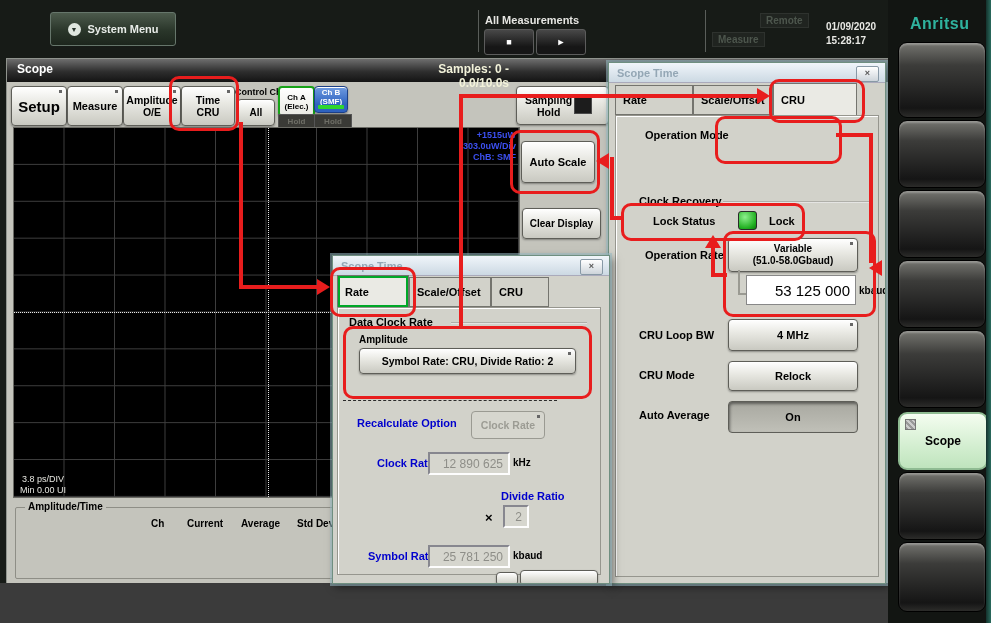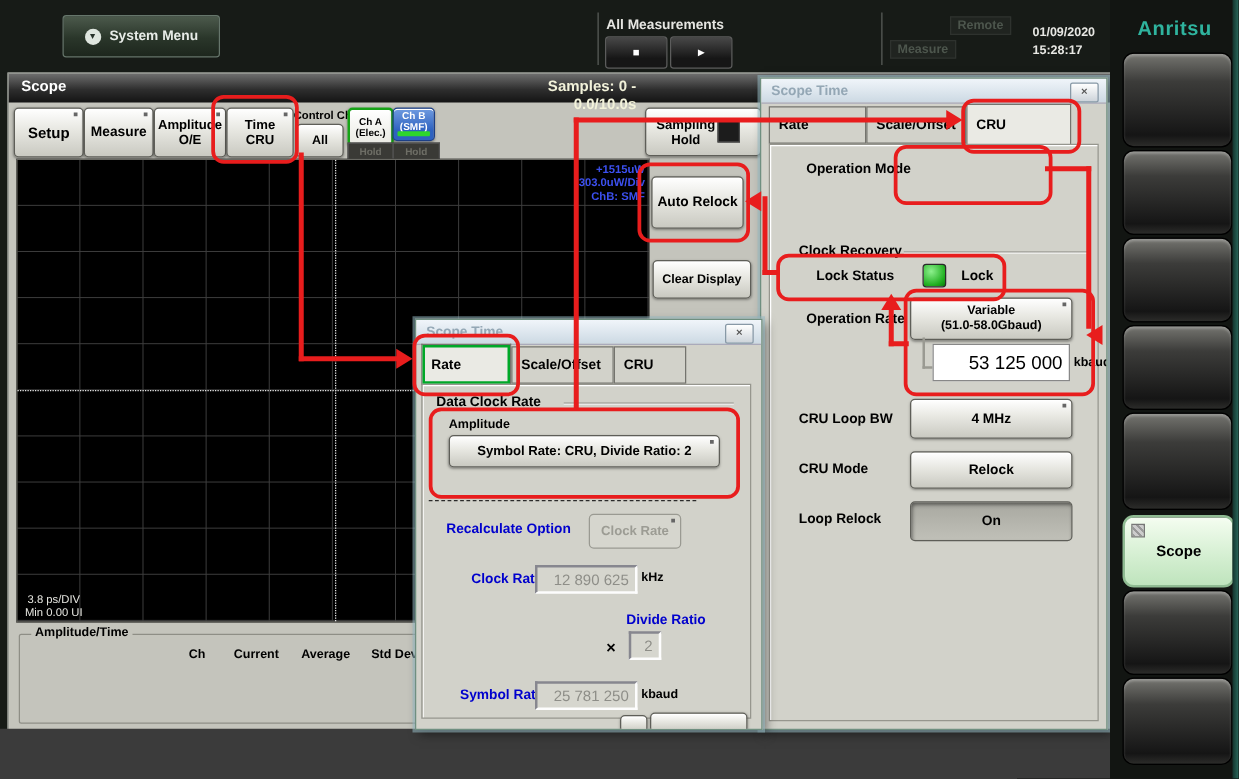--- a/index.html
+++ b/index.html
@@ -122,39 +122,39 @@
     <div class="datetime" style="left:826px;top:21px">01/09/2020</div>
     <div class="datetime" style="left:826px;top:35px">15:28:17</div>
   </div>
 
   <div id="panel">
     <div id="paneltitle">
       <span class="t">Scope</span>
       <span class="s">Samples: 0 - 0.0/10.0s</span>
     </div>
 
-    <div class="btn tick prel" style="left:4px;top:27px;width:54px;height:38px;font-size:12px">Setup</div>
+    <div class="btn tick prel" style="left:4px;top:27px;width:54px;height:38px;font-size:15px">Setup</div>
     <div class="btn tick prel" style="left:60px;top:27px;width:54px;height:38px;font-size:11px">Measure</div>
     <div class="btn tick prel" style="left:116px;top:27px;width:56px;height:38px;font-size:10.5px;line-height:12px">Amplitude
 O/E</div>
     <div class="btn tick prel" style="left:174px;top:27px;width:52px;height:38px;font-size:10.5px;line-height:12px">Time
 CRU</div>
     <div class="hdr" style="left:228px;top:28px;font-size:9px">Control Ch</div>
     <div class="btn" style="left:230px;top:40px;width:36px;height:25px;font-size:10px">All</div>
     <div class="btn chA prel" style="left:271px;top:27px;width:33px;height:27px;font-size:8px;line-height:9px">Ch A
 (Elec.)</div>
     <div class="holdbtn" style="left:271px;top:55px;width:35px;height:12px">Hold</div>
     <div class="btn chB prel" style="left:307px;top:27px;width:34px;height:27px;font-size:8px;line-height:9px;padding-bottom:6px;box-sizing:border-box"><span class="bar"></span>Ch B
 (SMF)</div>
     <div class="holdbtn" style="left:307px;top:55px;width:36px;height:12px">Hold</div>
 
     <div class="btn prel" style="left:509px;top:27px;width:83px;height:37px;font-size:10.5px;line-height:12px;justify-content:flex-start;padding-left:8px">Sampling
 Hold</div>
     <div class="abs" style="left:567px;top:37px;width:16px;height:16px;background:#1c1c1c;border:1px solid #4a4a4a"></div>
-    <div class="btn" style="left:514px;top:82px;width:72px;height:40px;font-size:11px">Auto Relock</div>
+    <div class="btn" style="left:514px;top:82px;width:72px;height:40px;font-size:11px">Auto Scale</div>
     <div class="btn" style="left:515px;top:149px;width:77px;height:29px;font-size:10px">Clear Display</div>
 
     <div id="display">
       <div class="crossv" style="left:254px;top:0;height:369px"></div>
       <div class="crossh" style="left:0;top:184px;width:505px"></div>
       <div class="readout" style="right:3px;top:2px;width:130px">
         <div>+1515uW</div>
         <div>303.0uW/Div</div>
         <div>ChB: SMF</div>
       </div>
@@ -195,21 +195,21 @@
     <div class="lconn" style="left:129px;top:207px;width:8px;height:23px"></div>
     <div class="field white" style="left:137px;top:212px;width:110px;height:30px;font-size:15px">53 125 000</div>
     <div class="unit" style="left:250px;top:222px">kbaud</div>
 
     <div class="seclab" style="left:30px;top:266px">CRU Loop BW</div>
     <div class="btn tick" style="left:119px;top:256px;width:128px;height:30px;font-size:11px">4 MHz</div>
 
     <div class="seclab" style="left:30px;top:306px">CRU Mode</div>
     <div class="btn" style="left:119px;top:298px;width:128px;height:28px;font-size:11px">Relock</div>
 
-    <div class="seclab" style="left:30px;top:346px">Loop Relock</div>
+    <div class="seclab" style="left:30px;top:346px">Auto Average</div>
     <div class="btn pressed" style="left:119px;top:338px;width:128px;height:30px;font-size:11px">On</div>
   </div>
 
   <div class="dlg" style="left:332px;top:255px;width:276px;height:327px">
     <div class="titlebar">Scope Time</div>
     <div class="closebtn" style="right:6px">×</div>
     <div class="tab sel focus" style="left:4px;top:19px;width:72px;height:33px">Rate</div>
     <div class="tab" style="left:76px;top:21px;width:82px">Scale/Offset</div>
     <div class="tab" style="left:158px;top:21px;width:58px">CRU</div>
     <div class="frame" style="left:4px;top:51px;width:262px;height:266px"></div>

